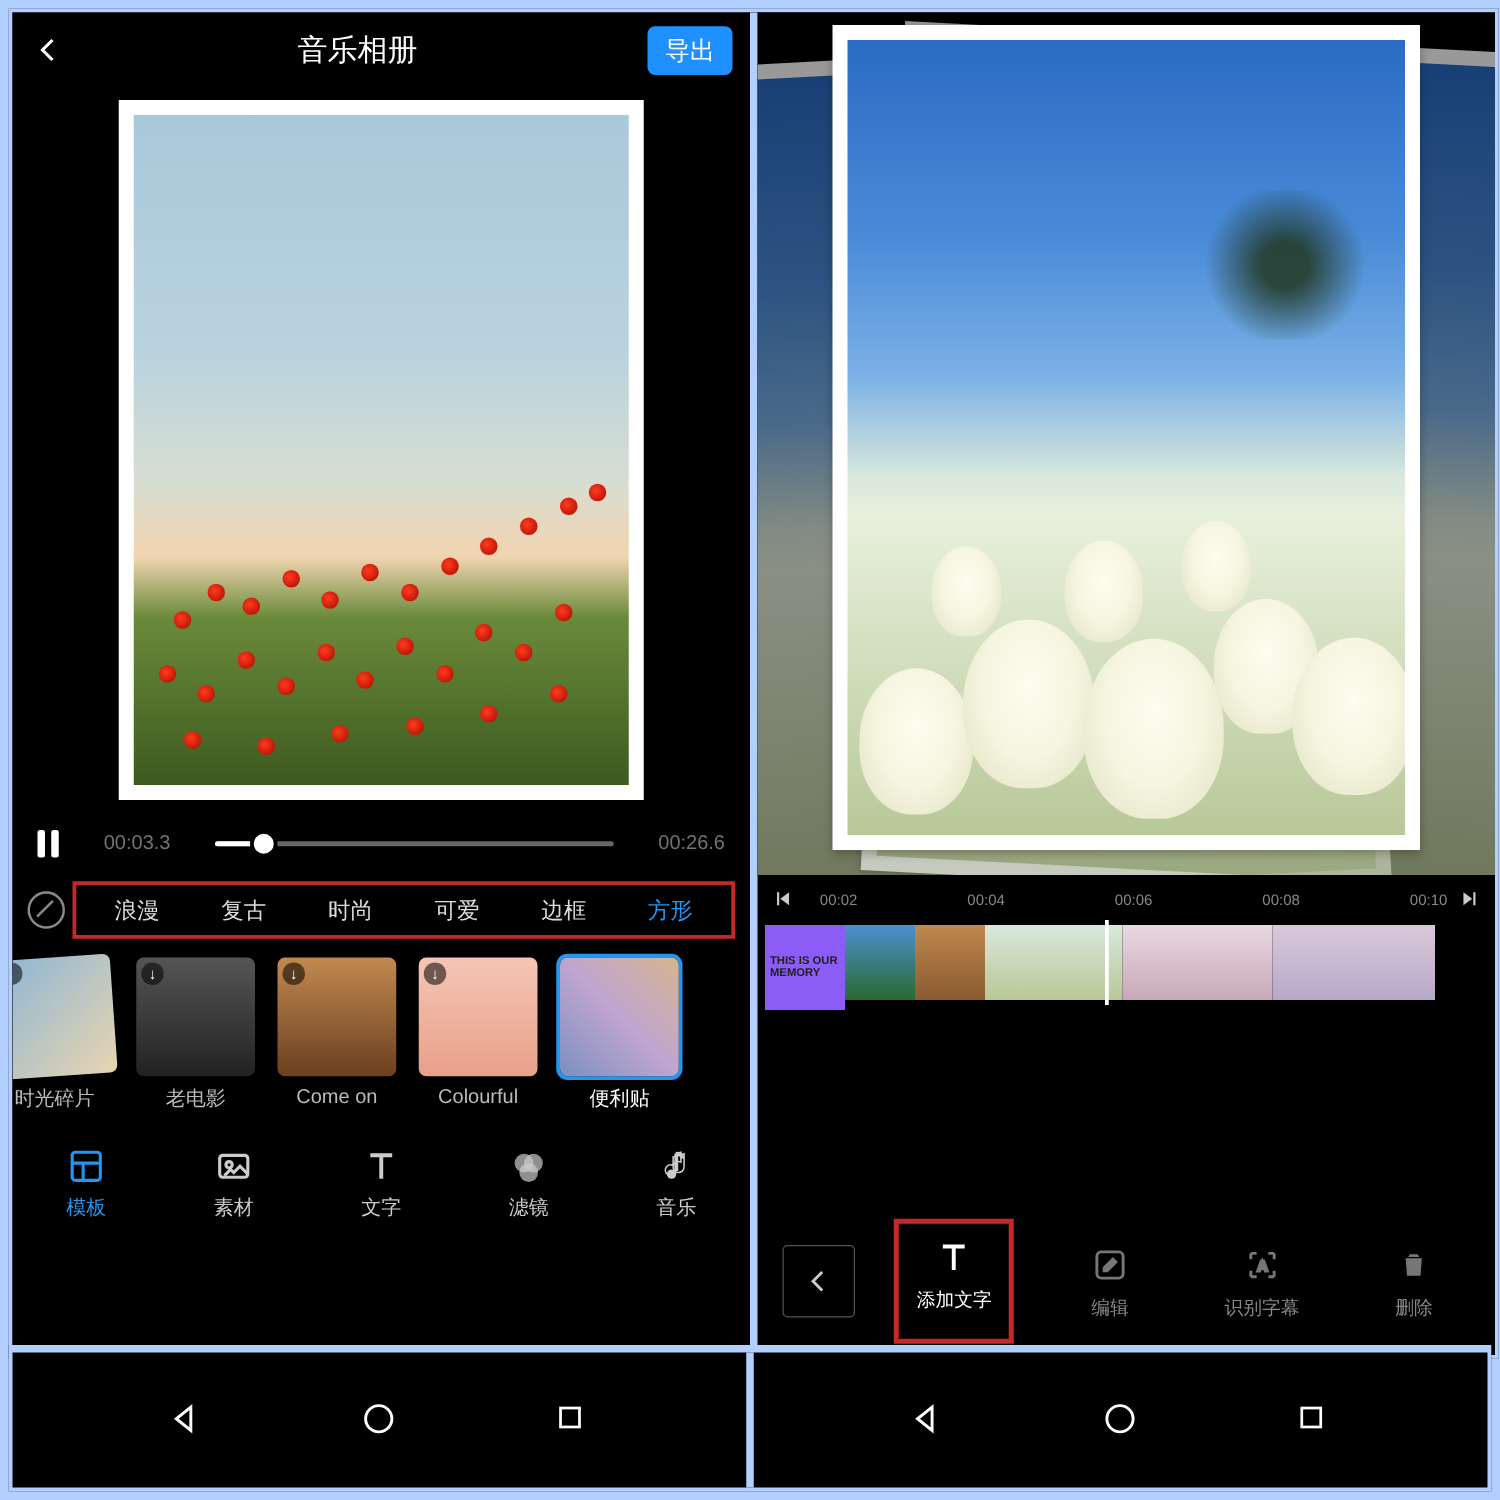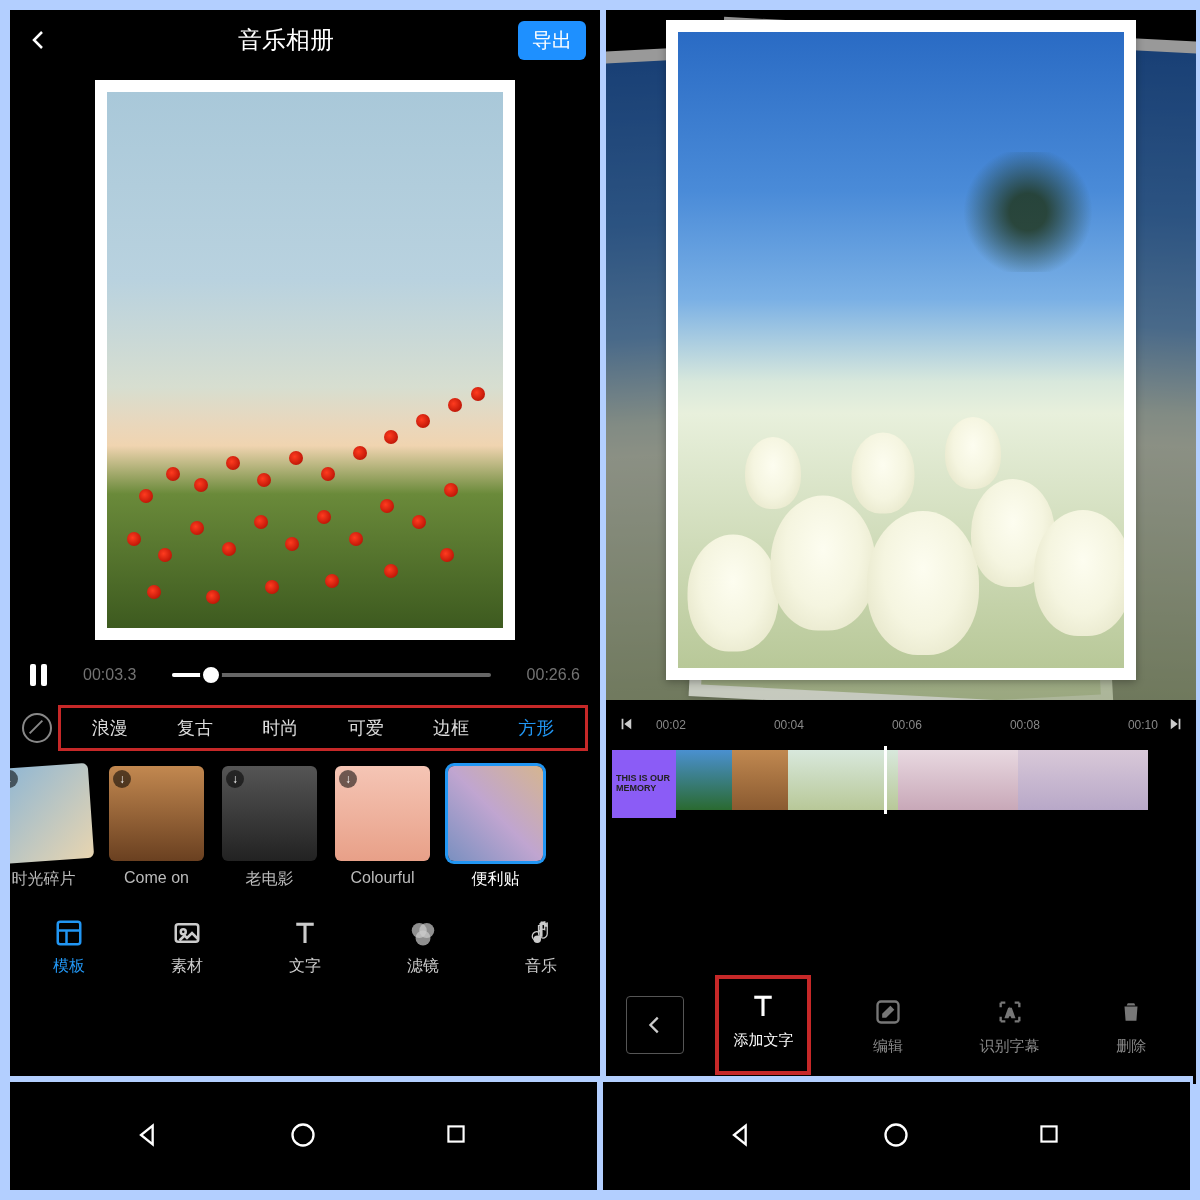--- a/index.html
+++ b/index.html
@@ -193,21 +193,21 @@
     border-radius:50% 50% 45% 45%;
   }
   .tree {
     position:absolute;
     top:120px; left:280px;
     width:140px;height:120px;
     background: radial-gradient(circle, rgba(30,50,20,0.8) 20%, transparent 70%);
   }
 
   .timeline-hdr {
-    height:50px; display:flex; align-items:center;
+    height:40px; display:flex; align-items:center;
     color:#888; font-size:12px;
     padding:0 8px;
     gap:0;
     position:relative;
   }
   .timeline-hdr .tick { position:absolute; transform:translateX(-50%);}
   .tl-btn { color:#ccc; width:20px; text-align:center; }
 
   .timeline-strip {
     height:60px;
@@ -354,28 +354,28 @@
       </div>
     </div>
 
     <div class="tpl-row">
       <div class="tpl-item" style="margin-left:-20px">
         <div class="tpl-thumb" style="background:linear-gradient(135deg,#8ab5d6,#e8d5b0);transform:rotate(-4deg)"></div>
         <div class="dl-badge"></div>
         <span>时光碎片</span>
       </div>
       <div class="tpl-item">
+        <div class="tpl-thumb" style="background:linear-gradient(#555,#222)"></div>
+        <div class="dl-badge"></div>
+        <span>老电影</span>
+      </div>
+      <div class="tpl-item">
         <div class="tpl-thumb" style="background:linear-gradient(#c28850,#6a4020)"></div>
         <div class="dl-badge"></div>
         <span>Come on</span>
-      </div>
-      <div class="tpl-item">
-        <div class="tpl-thumb" style="background:linear-gradient(#555,#222)"></div>
-        <div class="dl-badge"></div>
-        <span>老电影</span>
       </div>
       <div class="tpl-item">
         <div class="tpl-thumb" style="background:linear-gradient(#f5c5b5,#e8a088)"></div>
         <div class="dl-badge"></div>
         <span>Colourful</span>
       </div>
       <div class="tpl-item selected">
         <div class="tpl-thumb" style="background:linear-gradient(45deg,#7a90c0,#c0a5d0,#d5b590)"></div>
         <span>便利贴</span>
       </div>

